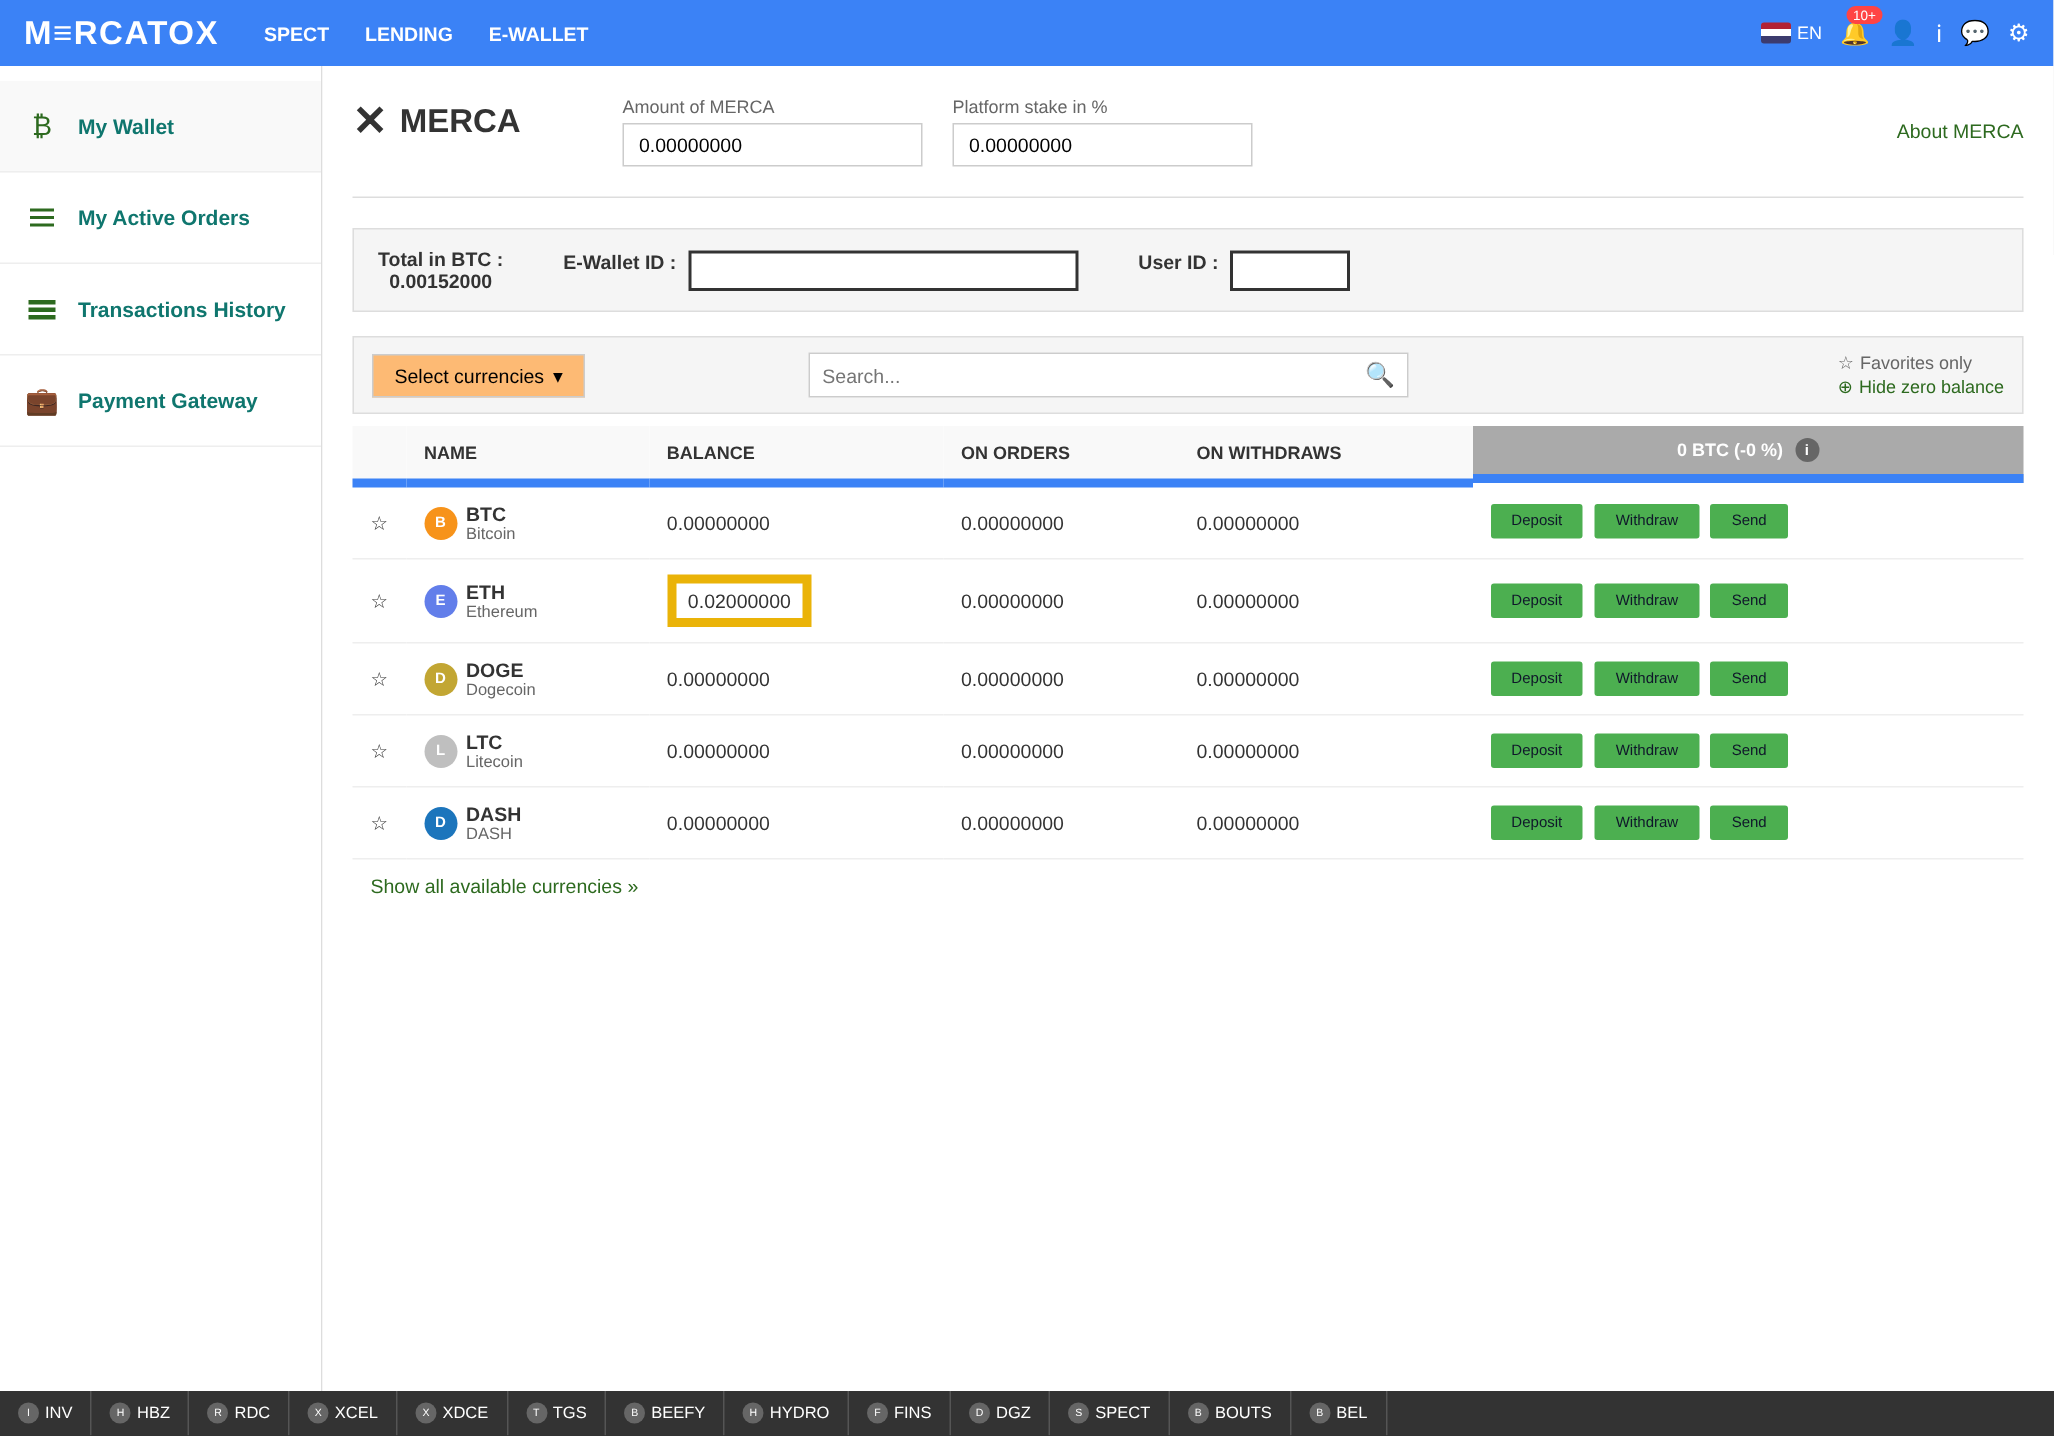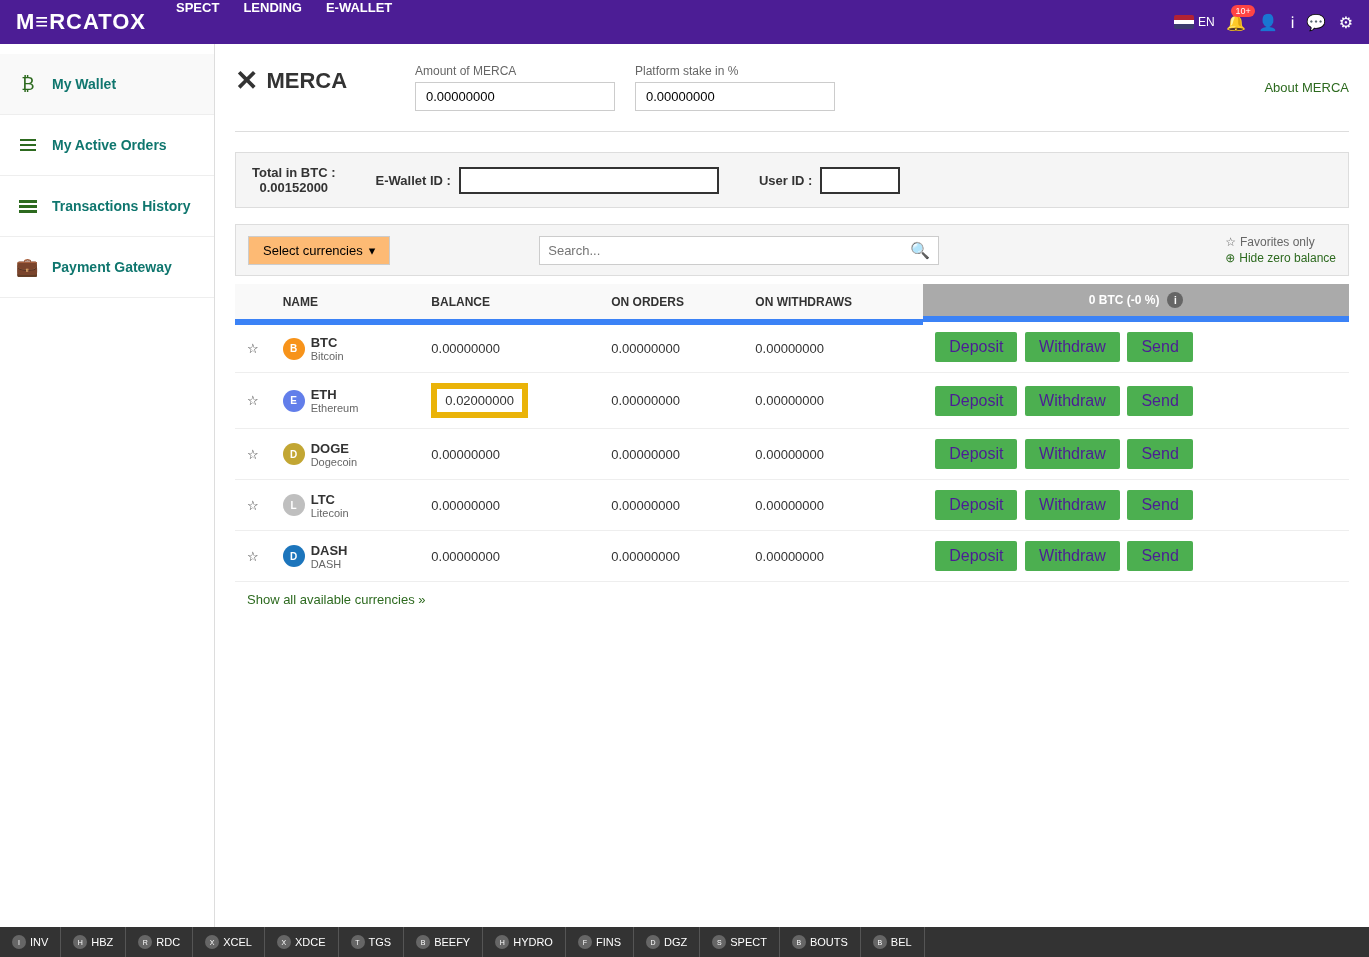--- a/index.html
+++ b/index.html
@@ -1,21 +1,22 @@
 <!DOCTYPE html>
 <html><head>
   <meta charset="utf-8">
   <style>
     * { box-sizing: border-box; margin: 0; padding: 0; }
     body { font-family: Arial, sans-serif; font-size: 13px; background: #f0f0f0; }
 
     
     .top-nav {
-      background: #4c1d95;
-      display: flex;
+      background: #3b82f6;
+      display: flex;
+      align-items: center;
       height: 44px;
       padding: 0 16px;
       color: white;
     }
     .top-nav-logo {
       font-size: 22px;
       font-weight: bold;
       color: white;
       letter-spacing: 1px;
       margin-right: 30px;
@@ -182,21 +183,20 @@
       border: 1px solid #ddd;
     }
     .total-btc {
       font-size: 13px;
       color: #333;
       font-weight: bold;
       text-align: center;
     }
     .wallet-field-group {
       display: flex;
-      align-items: center;
       gap: 8px;
     }
     .wallet-field-label {
       font-size: 13px;
       color: #333;
       font-weight: bold;
     }
     .wallet-field-input {
       border: 2px solid #333;
       padding: 4px 8px;
@@ -324,24 +324,24 @@
       font-weight: bold;
       font-size: 13px;
     }
     .coin-full-name {
       font-size: 11px;
       color: #666;
       display: block;
     }
     .btn-green {
       background: #4caf50;
-      color: #4c1d95;
+      color: #0f172a;
       border: none;
       padding: 6px 14px;
-      font-size: 16px;
+      font-size: 10px;
       cursor: pointer;
       border-radius: 2px;
       margin-right: 4px;
     }
     .highlighted-cell {
       border: 6px solid #eab308;
       padding: 4px 8px;
       display: inline-block;
     }
     .show-all-link {

